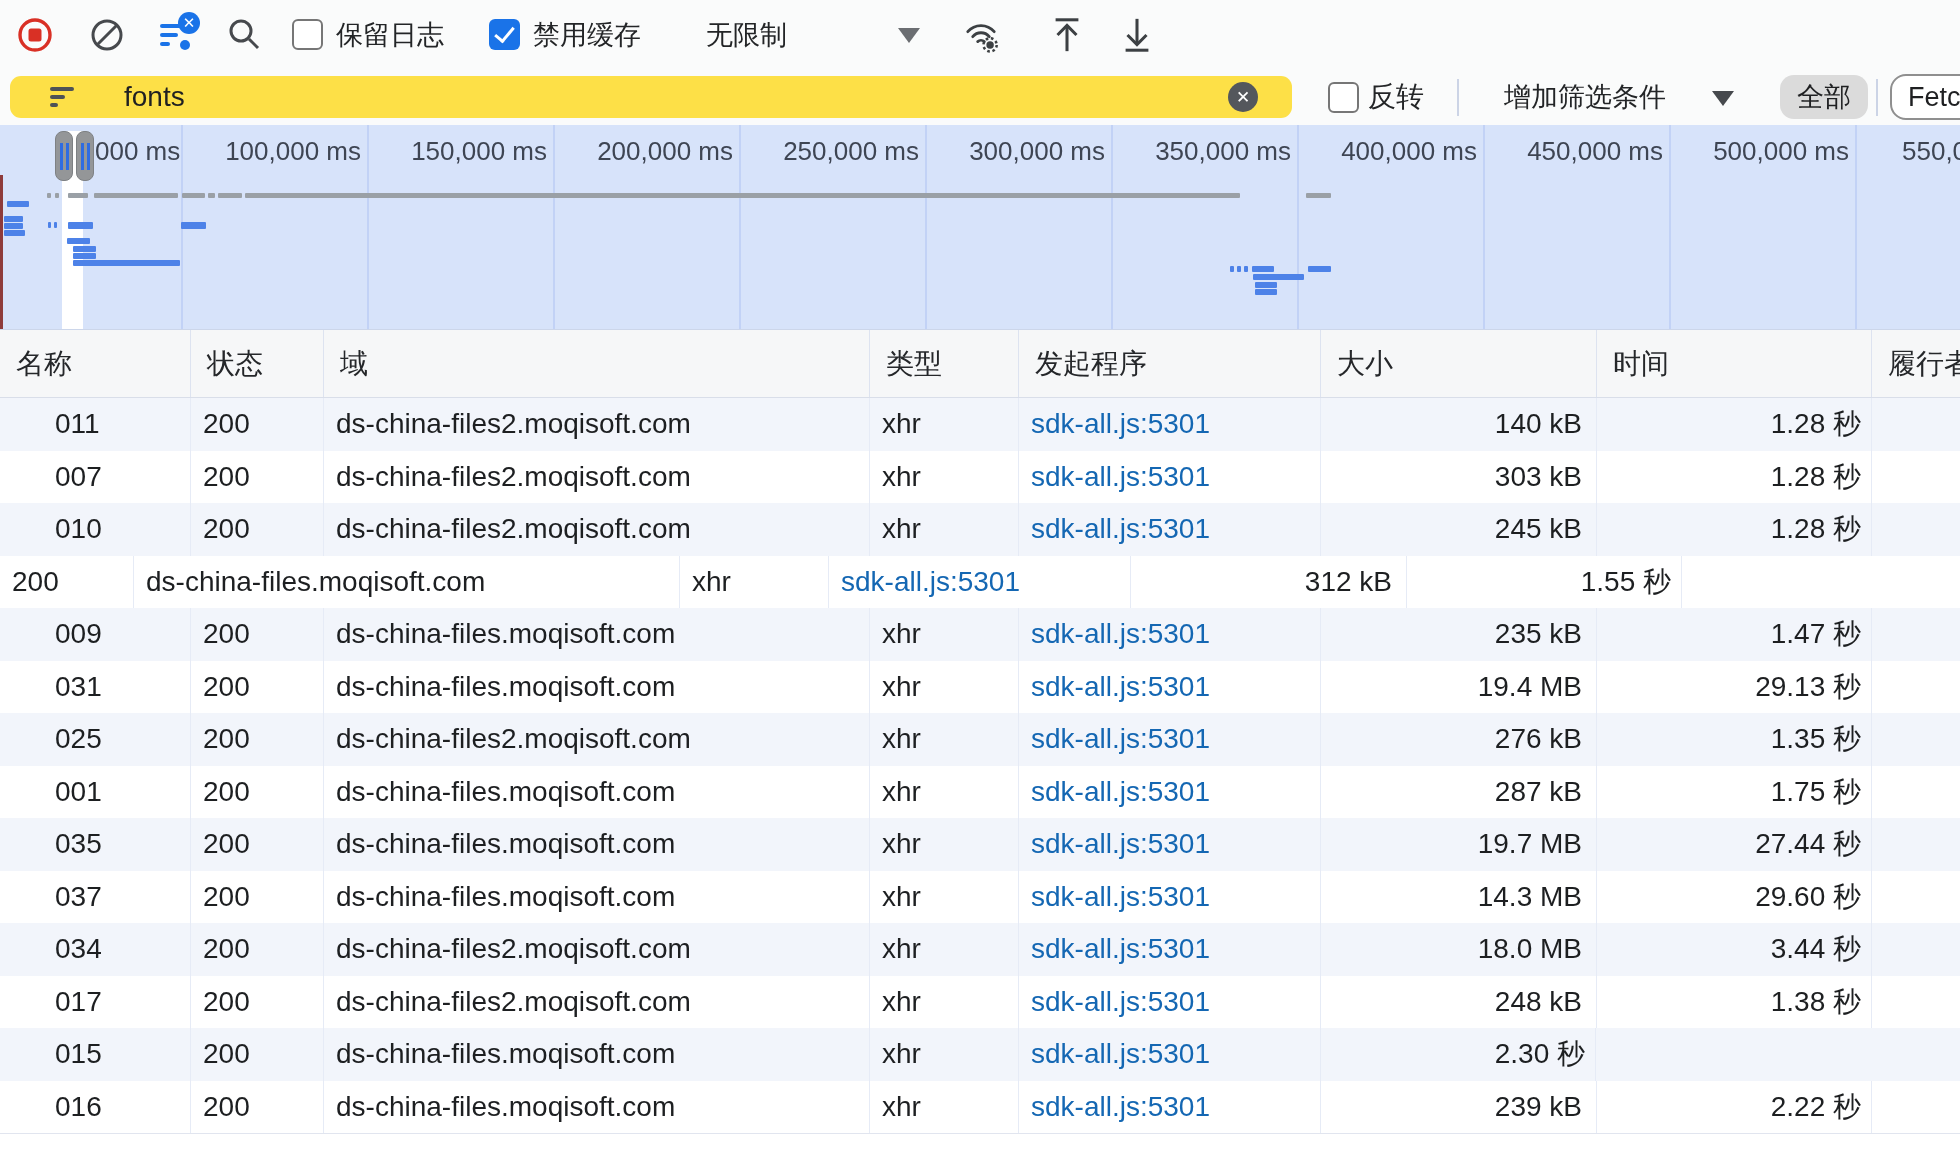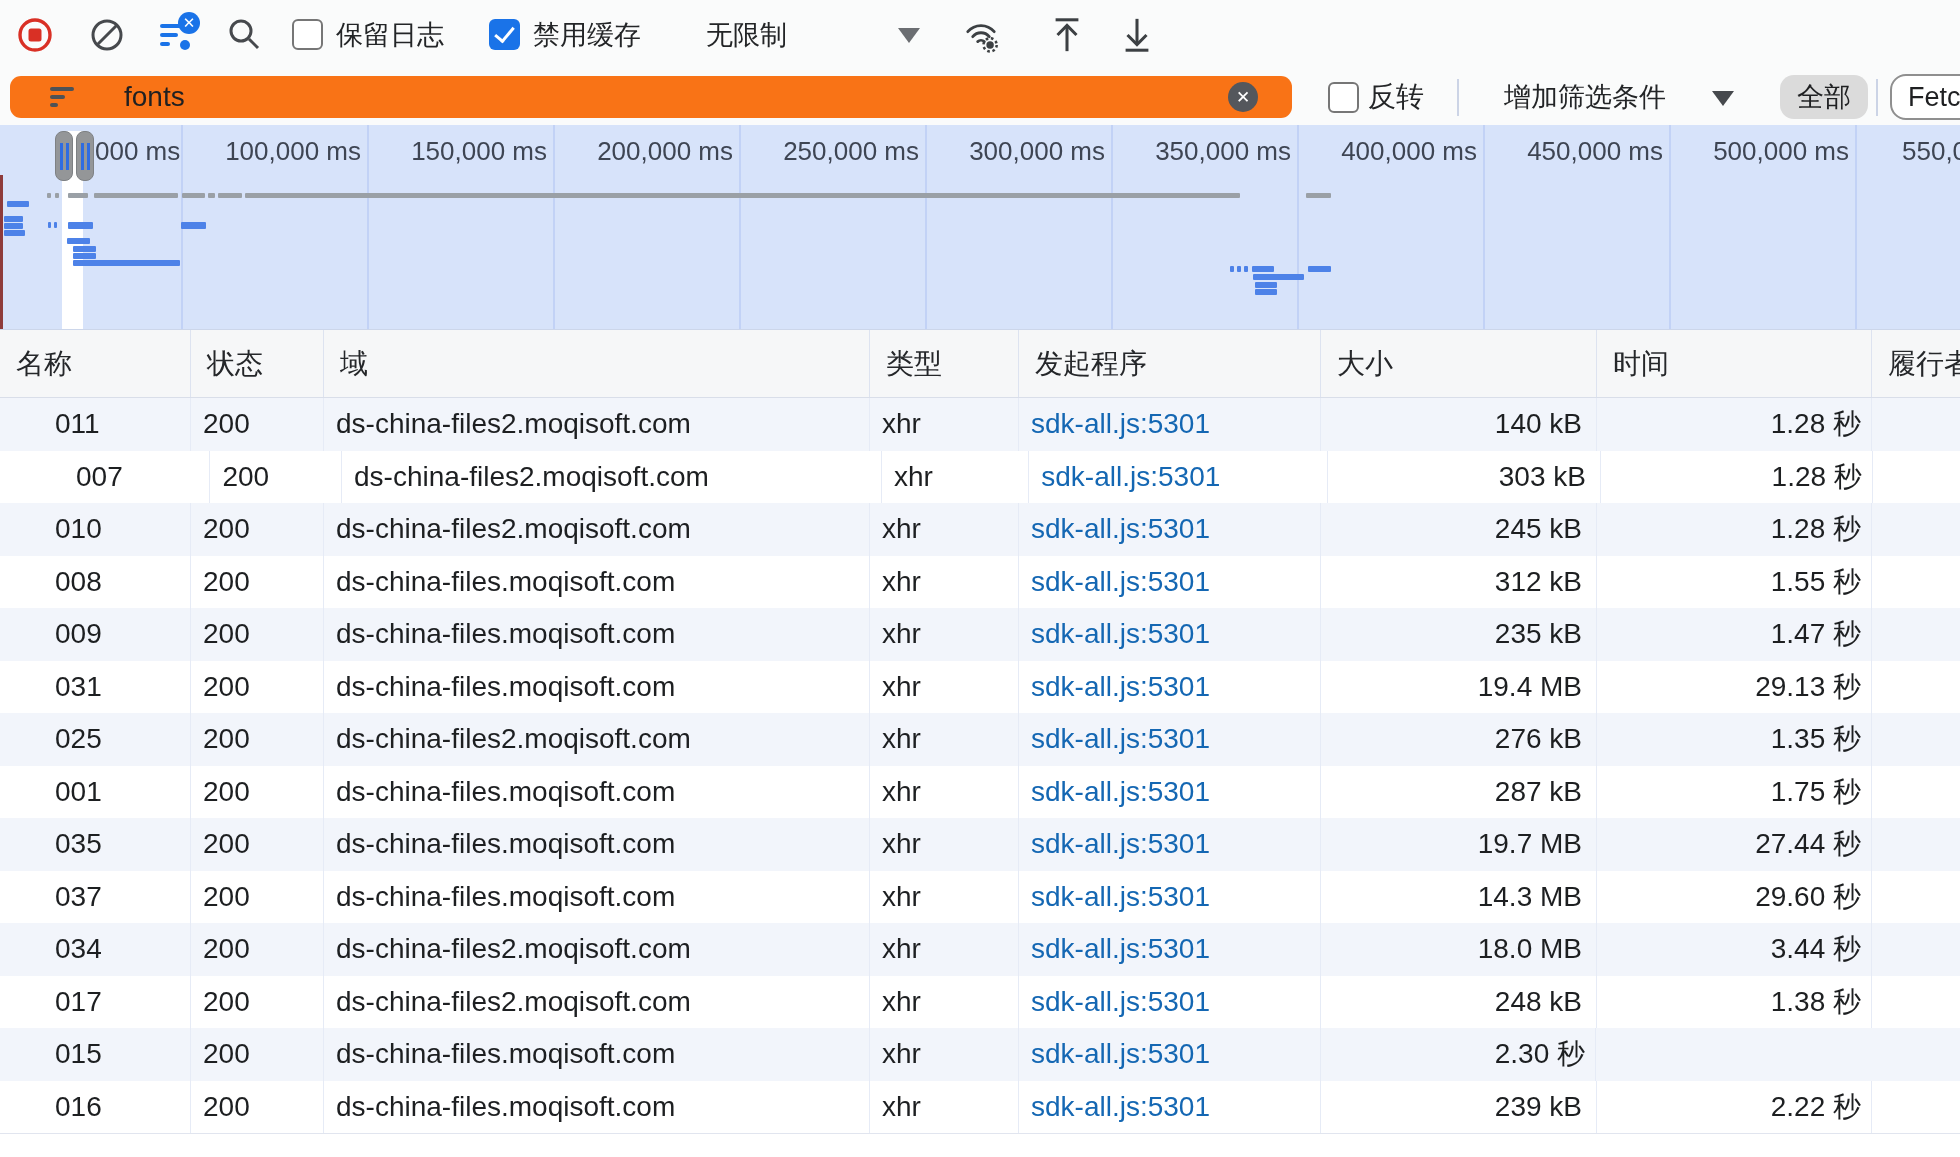--- a/index.html
+++ b/index.html
@@ -20,21 +20,21 @@
 
 .funnel{position:relative;width:34px;height:30px}
 .funnel i{position:absolute;left:0;height:4px;border-radius:2px;background:#1a73e8;display:block}
 .funnel .f1{top:4px;width:27px}.funnel .f2{top:13px;width:18px}.funnel .f3{top:22px;width:10px}
 .funnel .dot{position:absolute;left:20px;top:20px;width:10px;height:10px;border-radius:50%;background:#1a73e8}
 .funnel .badge{position:absolute;right:-6px;top:-8px;width:22px;height:22px;border-radius:50%;background:#1a73e8;
   color:#fff;font-size:15px;font-weight:bold;display:flex;align-items:center;justify-content:center}
 
 
 .fbar{position:relative;height:56px;background:#fafbfb}
-.pill{position:absolute;left:10px;top:7px;width:1282px;height:42px;border-radius:11px;background:#f97316}
+.pill{position:absolute;left:10px;top:7px;width:1282px;height:42px;border-radius:11px;background:#fde047}
 .pfun{position:absolute;left:40px;top:10px;width:24px;height:22px}
 .pfun i{position:absolute;left:0;height:3.5px;border-radius:2px;background:#4e5256;display:block}
 .pfun .p1{top:1px;width:24px}.pfun .p2{top:9px;width:15px}.pfun .p3{top:17px;width:8px}
 .ftext{position:absolute;left:114px;top:0;height:42px;display:flex;align-items:center;font-size:28px;color:#1f2022}
 .xbtn{position:absolute;left:1228px;top:13px;width:30px;height:30px;border-radius:50%;background:#54575c;
   color:#fff;display:flex;align-items:center;justify-content:center;font-size:17px;font-weight:bold}
 .vdiv{position:absolute;top:10px;width:2px;height:37px;background:#ccd4e6}
 .chip-all{position:absolute;left:1780px;top:6px;width:88px;height:44px;border-radius:14px;background:#dbdbdb;
   display:flex;align-items:center;justify-content:center;font-size:27px;color:#1f2022}
 .chip-fetch{position:absolute;left:1890px;top:5px;width:170px;height:46px;border-radius:16px;border:2.5px solid #8f8f8f;
@@ -237,21 +237,21 @@
       <div class="cell domain" style="width: 546px;">ds-china-files2.moqisoft.com</div>
       <div class="cell type" style="width: 149px;">xhr</div>
       <div class="cell initiator" style="width: 302px;">
         <span class="ilink">sdk-all.js:5301</span>
       </div>
       <div class="cell size" style="width: 276px;">140 kB</div>
       <div class="cell time" style="width: 275px;">1.28 秒</div>
       <div class="cell fulfilled" style="width: 89px;"></div>
     </div>
     <div class="trow">
-      <div class="cell name" style="width: 190px; margin-left: 21px;">007</div>
+      <div class="cell name" style="width: 190px;">007</div>
       <div class="cell status" style="width: 133px;">200</div>
       <div class="cell domain" style="width: 546px;">ds-china-files2.moqisoft.com</div>
       <div class="cell type" style="width: 149px;">xhr</div>
       <div class="cell initiator" style="width: 302px;">
         <span class="ilink">sdk-all.js:5301</span>
       </div>
       <div class="cell size" style="width: 276px;">303 kB</div>
       <div class="cell time" style="width: 275px;">1.28 秒</div>
       <div class="cell fulfilled" style="width: 89px;"></div>
     </div>
@@ -261,21 +261,20 @@
       <div class="cell domain" style="width: 546px;">ds-china-files2.moqisoft.com</div>
       <div class="cell type" style="width: 149px;">xhr</div>
       <div class="cell initiator" style="width: 302px;">
         <span class="ilink">sdk-all.js:5301</span>
       </div>
       <div class="cell size" style="width: 276px;">245 kB</div>
       <div class="cell time" style="width: 275px;">1.28 秒</div>
       <div class="cell fulfilled" style="width: 89px;"></div>
     </div>
     <div class="trow">
-      <div class="cell name" style="width: 190px;">008</div>
       <div class="cell status" style="width: 133px;">200</div>
       <div class="cell domain" style="width: 546px;">ds-china-files.moqisoft.com</div>
       <div class="cell type" style="width: 149px;">xhr</div>
       <div class="cell initiator" style="width: 302px;">
         <span class="ilink">sdk-all.js:5301</span>
       </div>
       <div class="cell size" style="width: 276px;">312 kB</div>
       <div class="cell time" style="width: 275px;">1.55 秒</div>
       <div class="cell fulfilled" style="width: 89px;"></div>
     </div>

